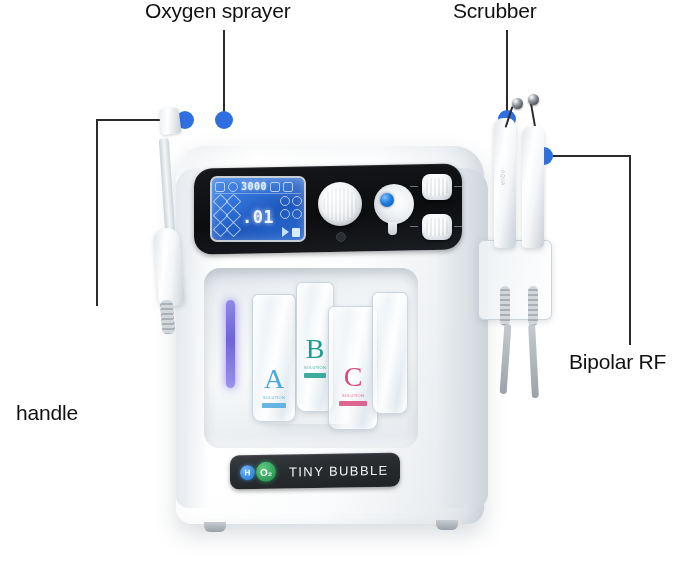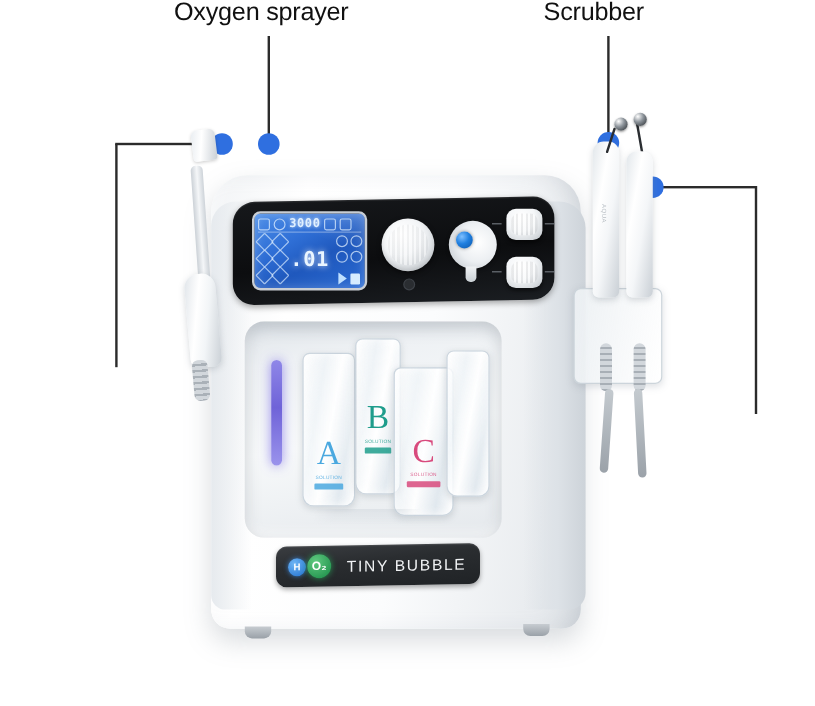--- a/index.html
+++ b/index.html
@@ -335,22 +335,24 @@
 </head>
 <body>
 
 <div id="stage">
 
   <div class="callout" id="lbl-oxygen">Oxygen sprayer</div>
 
   <div class="callout" id="lbl-scrubber">Scrubber</div>
 
   <div class="callout" id="lbl-hydro">
+    <div>handle</div>
   </div>
 
+  <div class="callout" id="lbl-bipolar">Bipolar RF</div>
 
   <div class="lead v" style="left:207px;top:30px;height:90px;"></div>
 
   <div class="lead v" style="left:490px;top:30px;height:89px;"></div>
 
   <div class="lead v" style="left:80px;top:120px;height:186px;"></div>
   <div class="lead h" style="left:80px;top:119px;width:89px;"></div>
 
   <div class="lead h" style="left:535px;top:155px;width:79px;"></div>
   <div class="lead v" style="left:613px;top:155px;height:190px;"></div>

